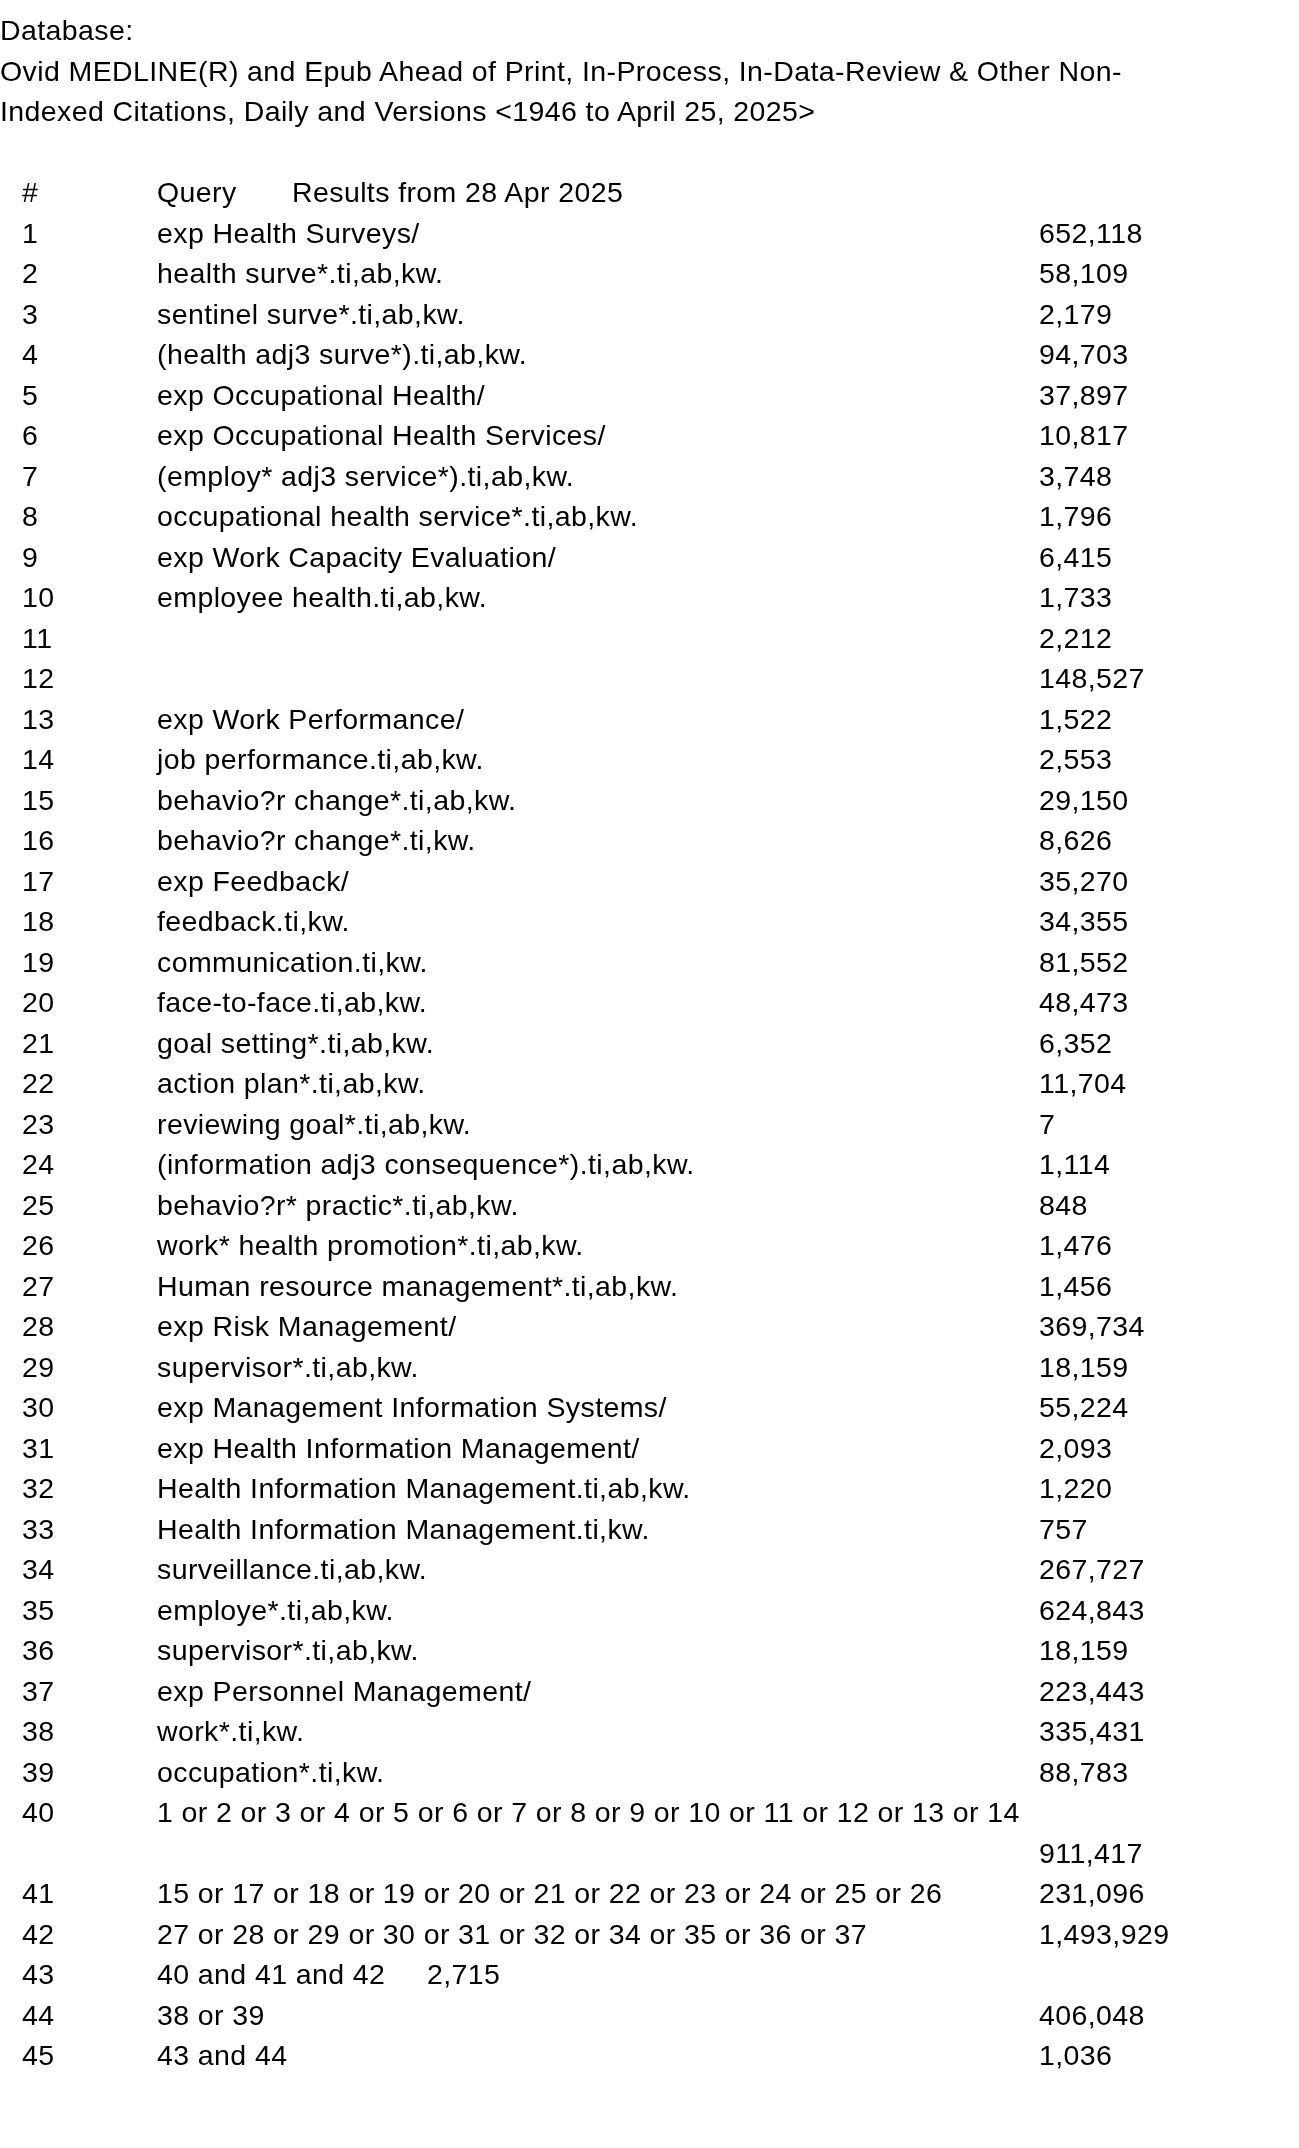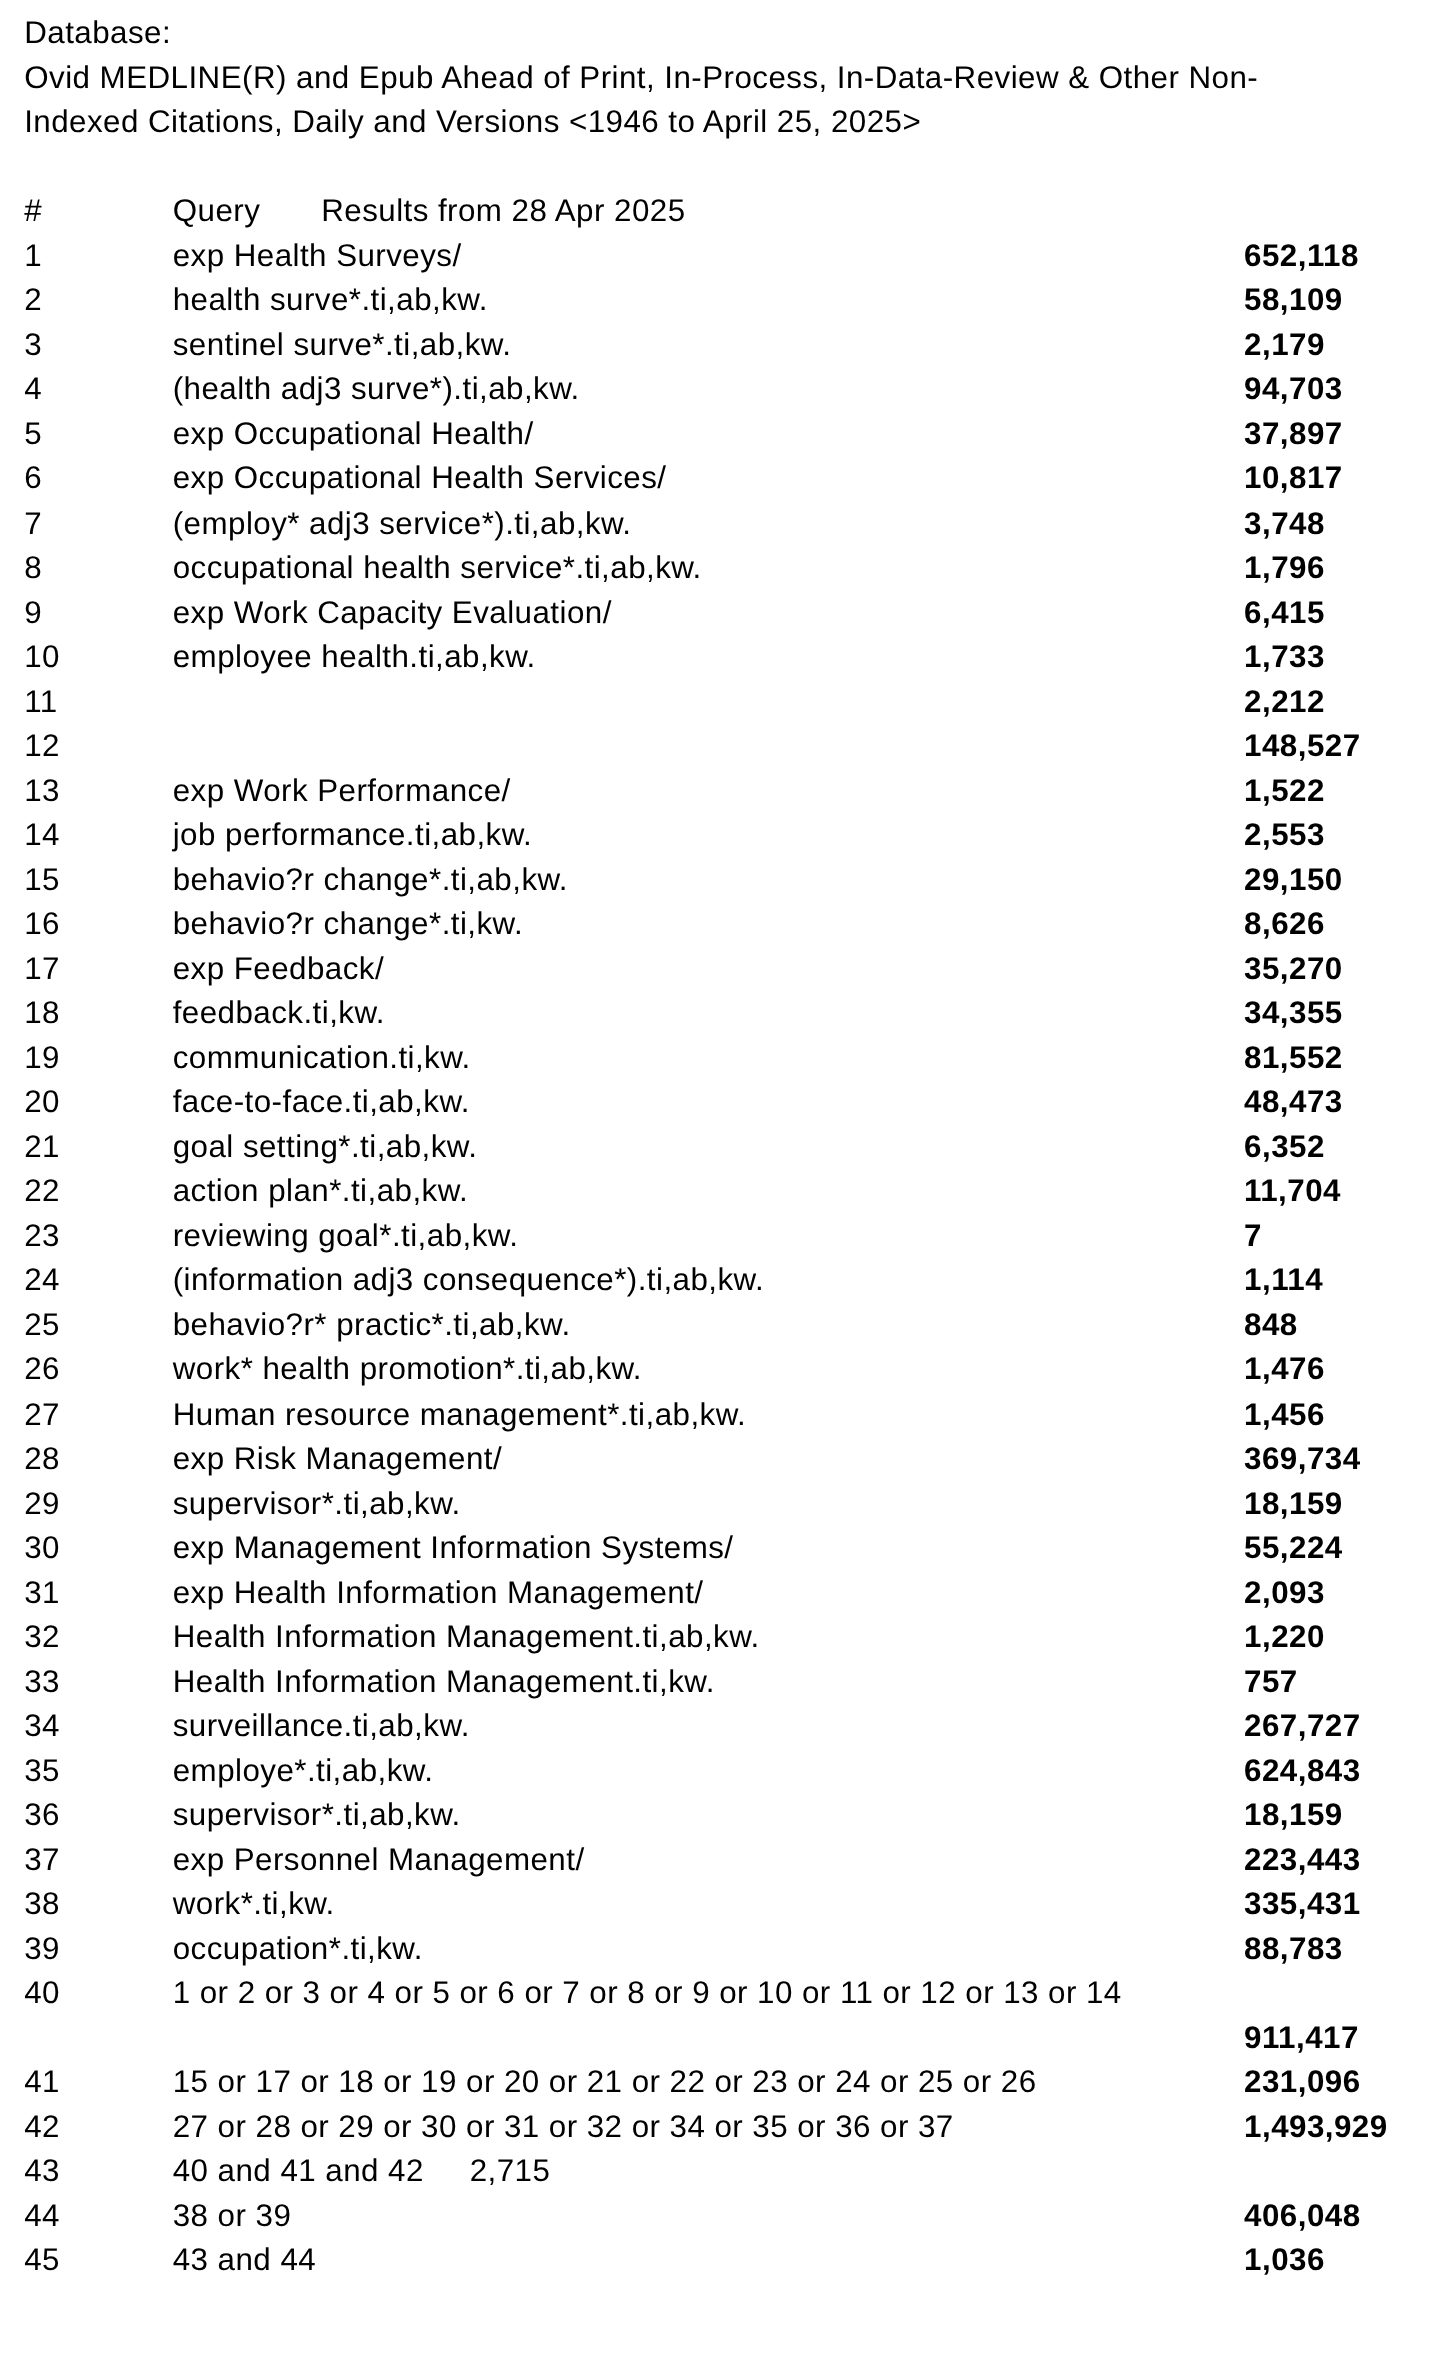--- a/index.html
+++ b/index.html
@@ -23,37 +23,35 @@
     top: 10px;
     width: 1299px;
   }
   .line {
     height: 40.5px;
     line-height: 40.5px;
     white-space: nowrap;
     position: relative;
   }
   .db-line {
-    padding-left: 22px;
   }
   .col-num {
     position: absolute;
     left: 22px;
     top: 0;
   }
   .col-query {
     position: absolute;
     left: 157px;
     top: 0;
   }
   .col-results {
     position: absolute;
-    left: 1131px;
-    top: 0;
-    font-weight: bold;
+    left: 1039px;
+    top: 0;
   }
   .header-results {
     position: absolute;
     left: 292px;
     top: 0;
     text-align: right;
   }
   .inline-result {
     position: absolute;
     top: 0;

